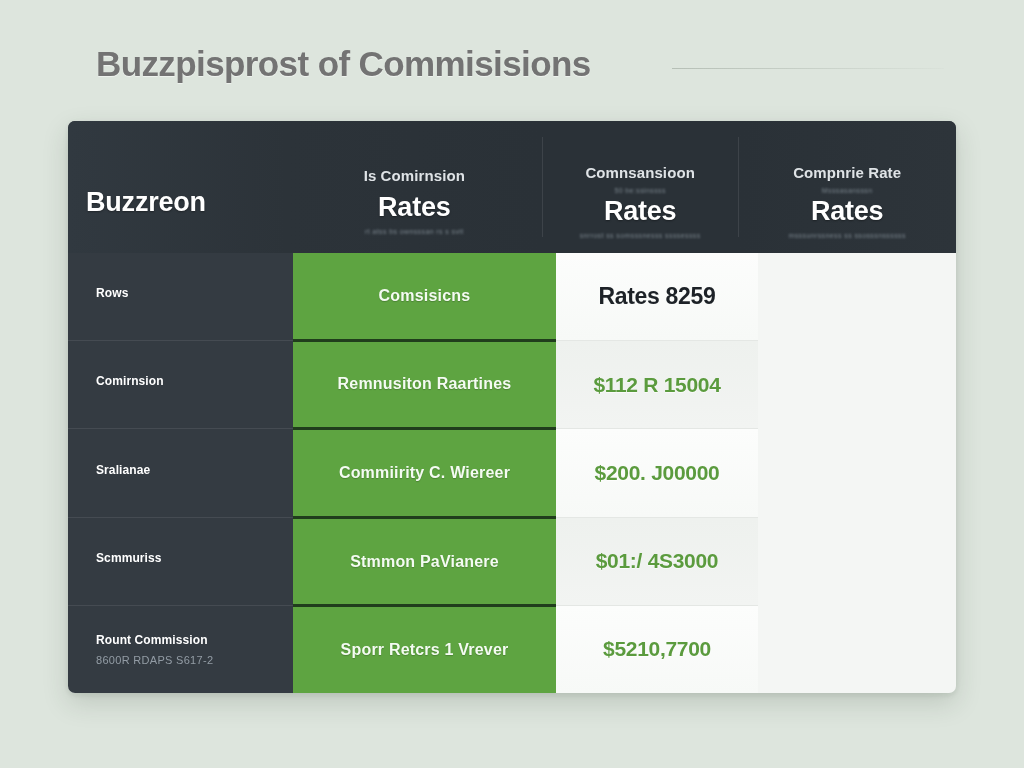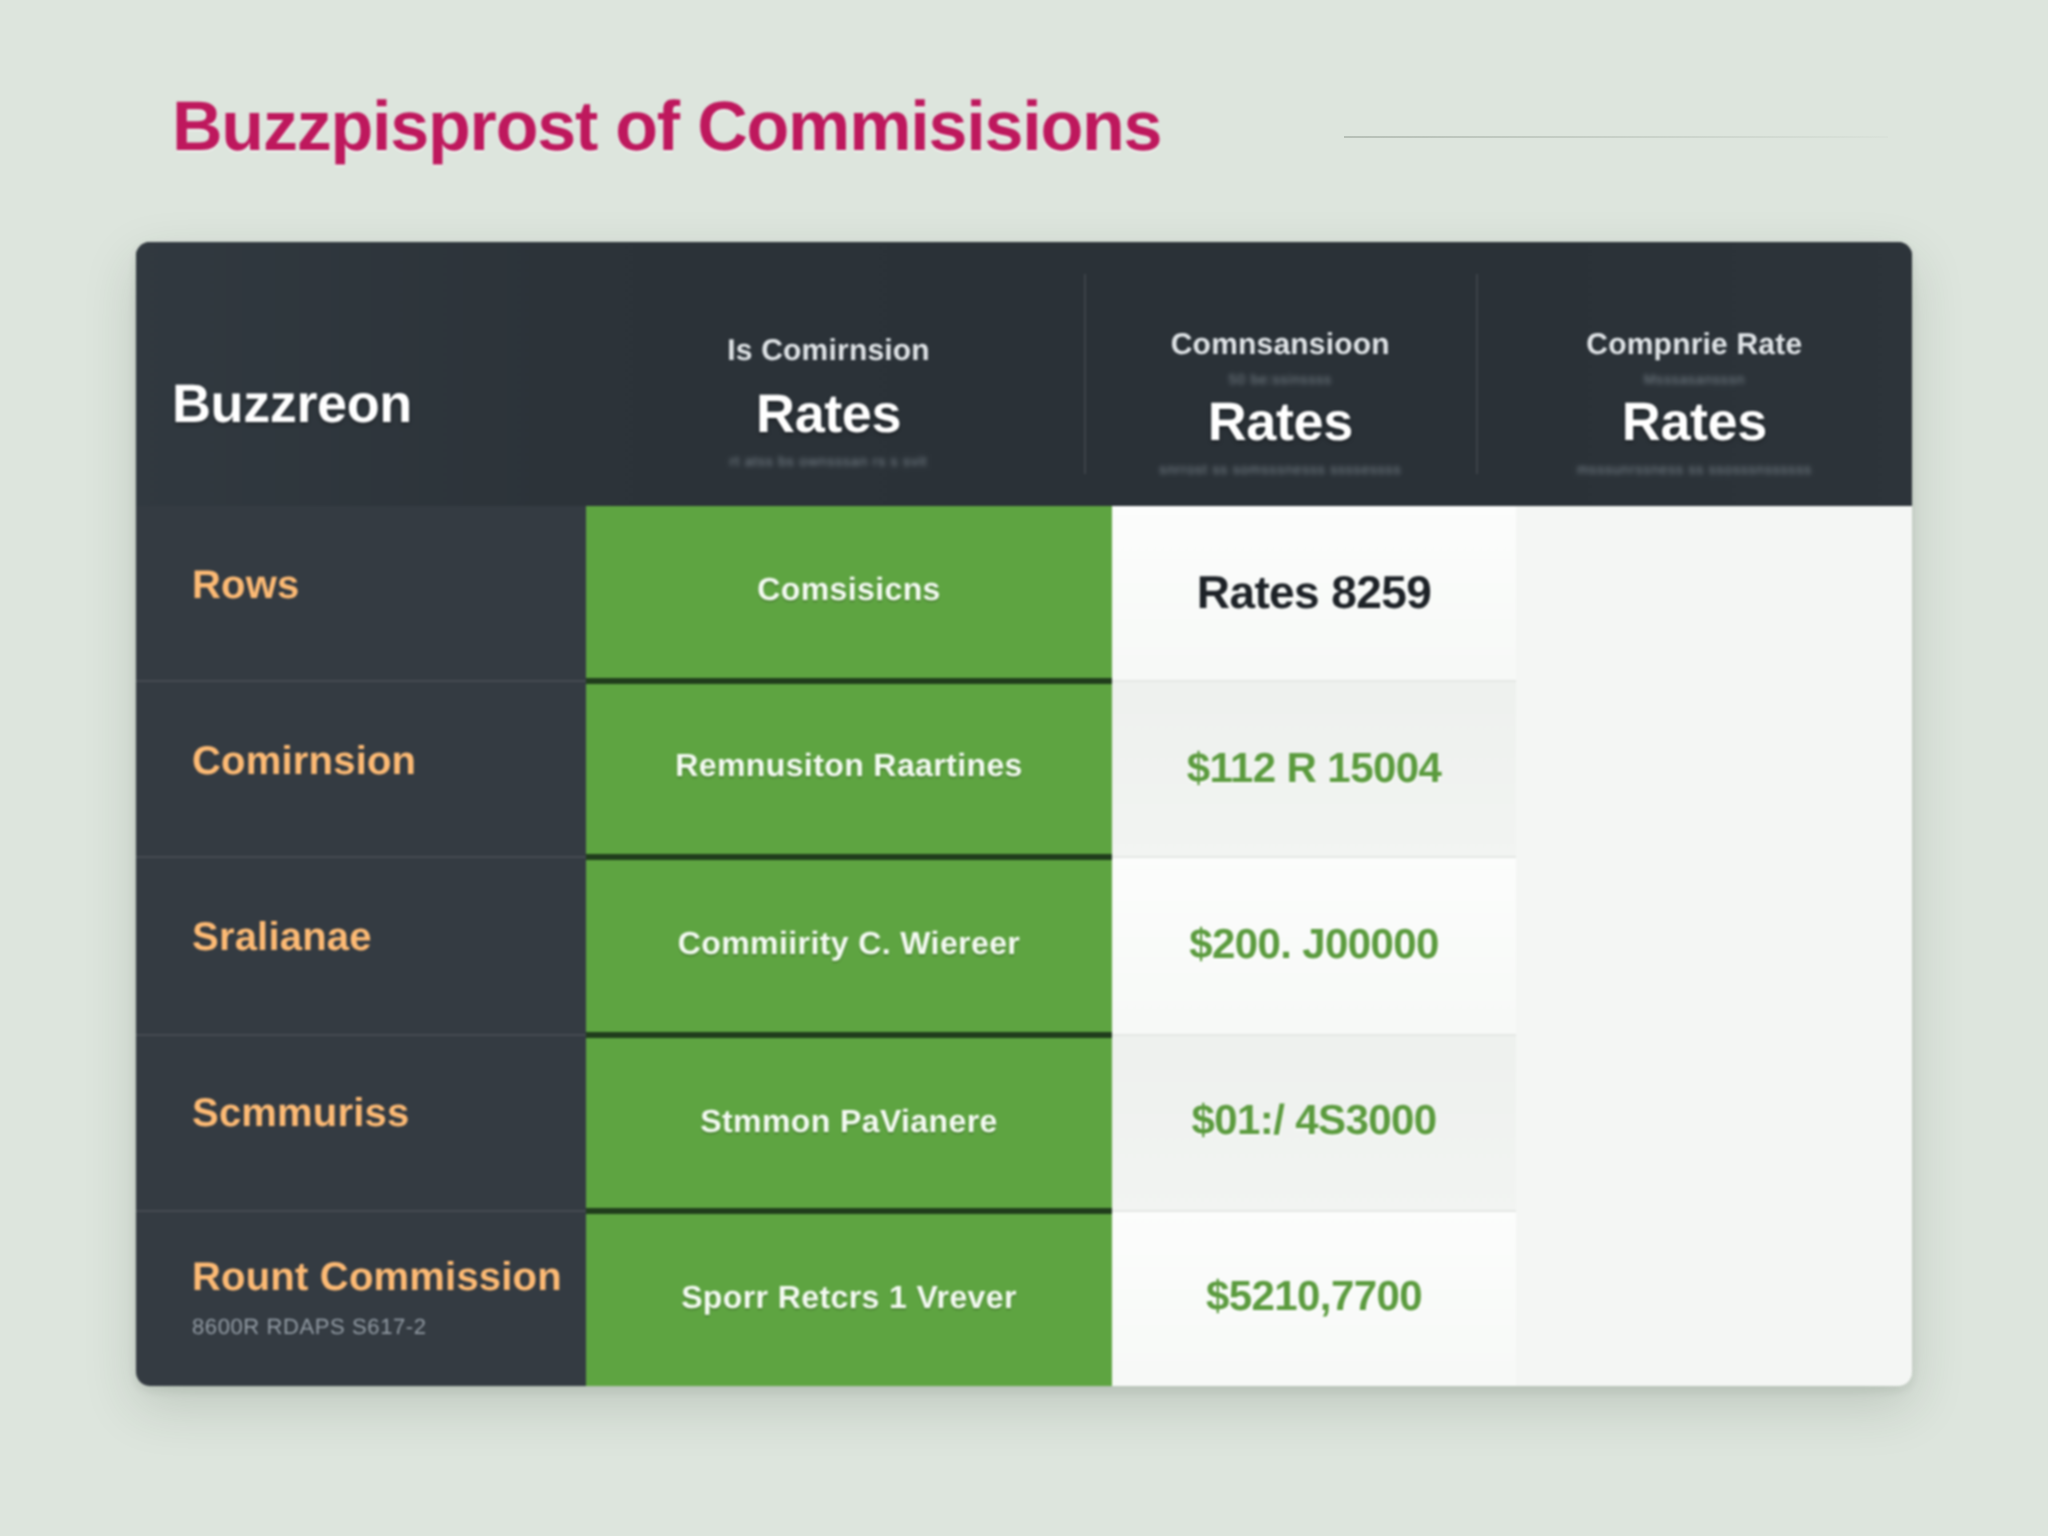--- a/index.html
+++ b/index.html
@@ -14,26 +14,26 @@
     overflow: hidden;
     position: relative;
   }
 
   
   .soft { filter: blur(0.45px); }
 
   
   #page-title {
     position: absolute;
-    left: 86px;
+    left: 96px;
     top: 44px;
     font-size: 35px;
     font-weight: bold;
     letter-spacing: -0.6px;
-    color: #be185d;
+    color: #737373;
     white-space: nowrap;
     text-shadow: 0 1px 1px rgba(255,255,255,0.55);
   }
   #title-rule {
     position: absolute;
     left: 672px;
     top: 68px;
     width: 272px;
     height: 1px;
     background: linear-gradient(to right, rgba(150,160,150,0.55), rgba(150,160,150,0.05));
@@ -132,23 +132,23 @@
     display: flex;
     flex-direction: column;
     justify-content: center;
     padding-left: 28px;
     box-sizing: border-box;
     border-top: 1px solid rgba(255,255,255,0.085);
     position: relative;
   }
   #col-label .lcell:first-child { border-top: none; }
   .lcell .l-main {
-    font-size: 20px;
-    font-weight: bold;
-    color: #fdba74;
+    font-size: 12px;
+    font-weight: bold;
+    color: #ffffff;
     letter-spacing: 0.1px;
     white-space: nowrap;
   }
   .lcell .l-sub {
     font-size: 11px;
     font-weight: normal;
     color: #aab4bd;
     letter-spacing: 0.3px;
     margin-top: 7px;
     white-space: nowrap;

